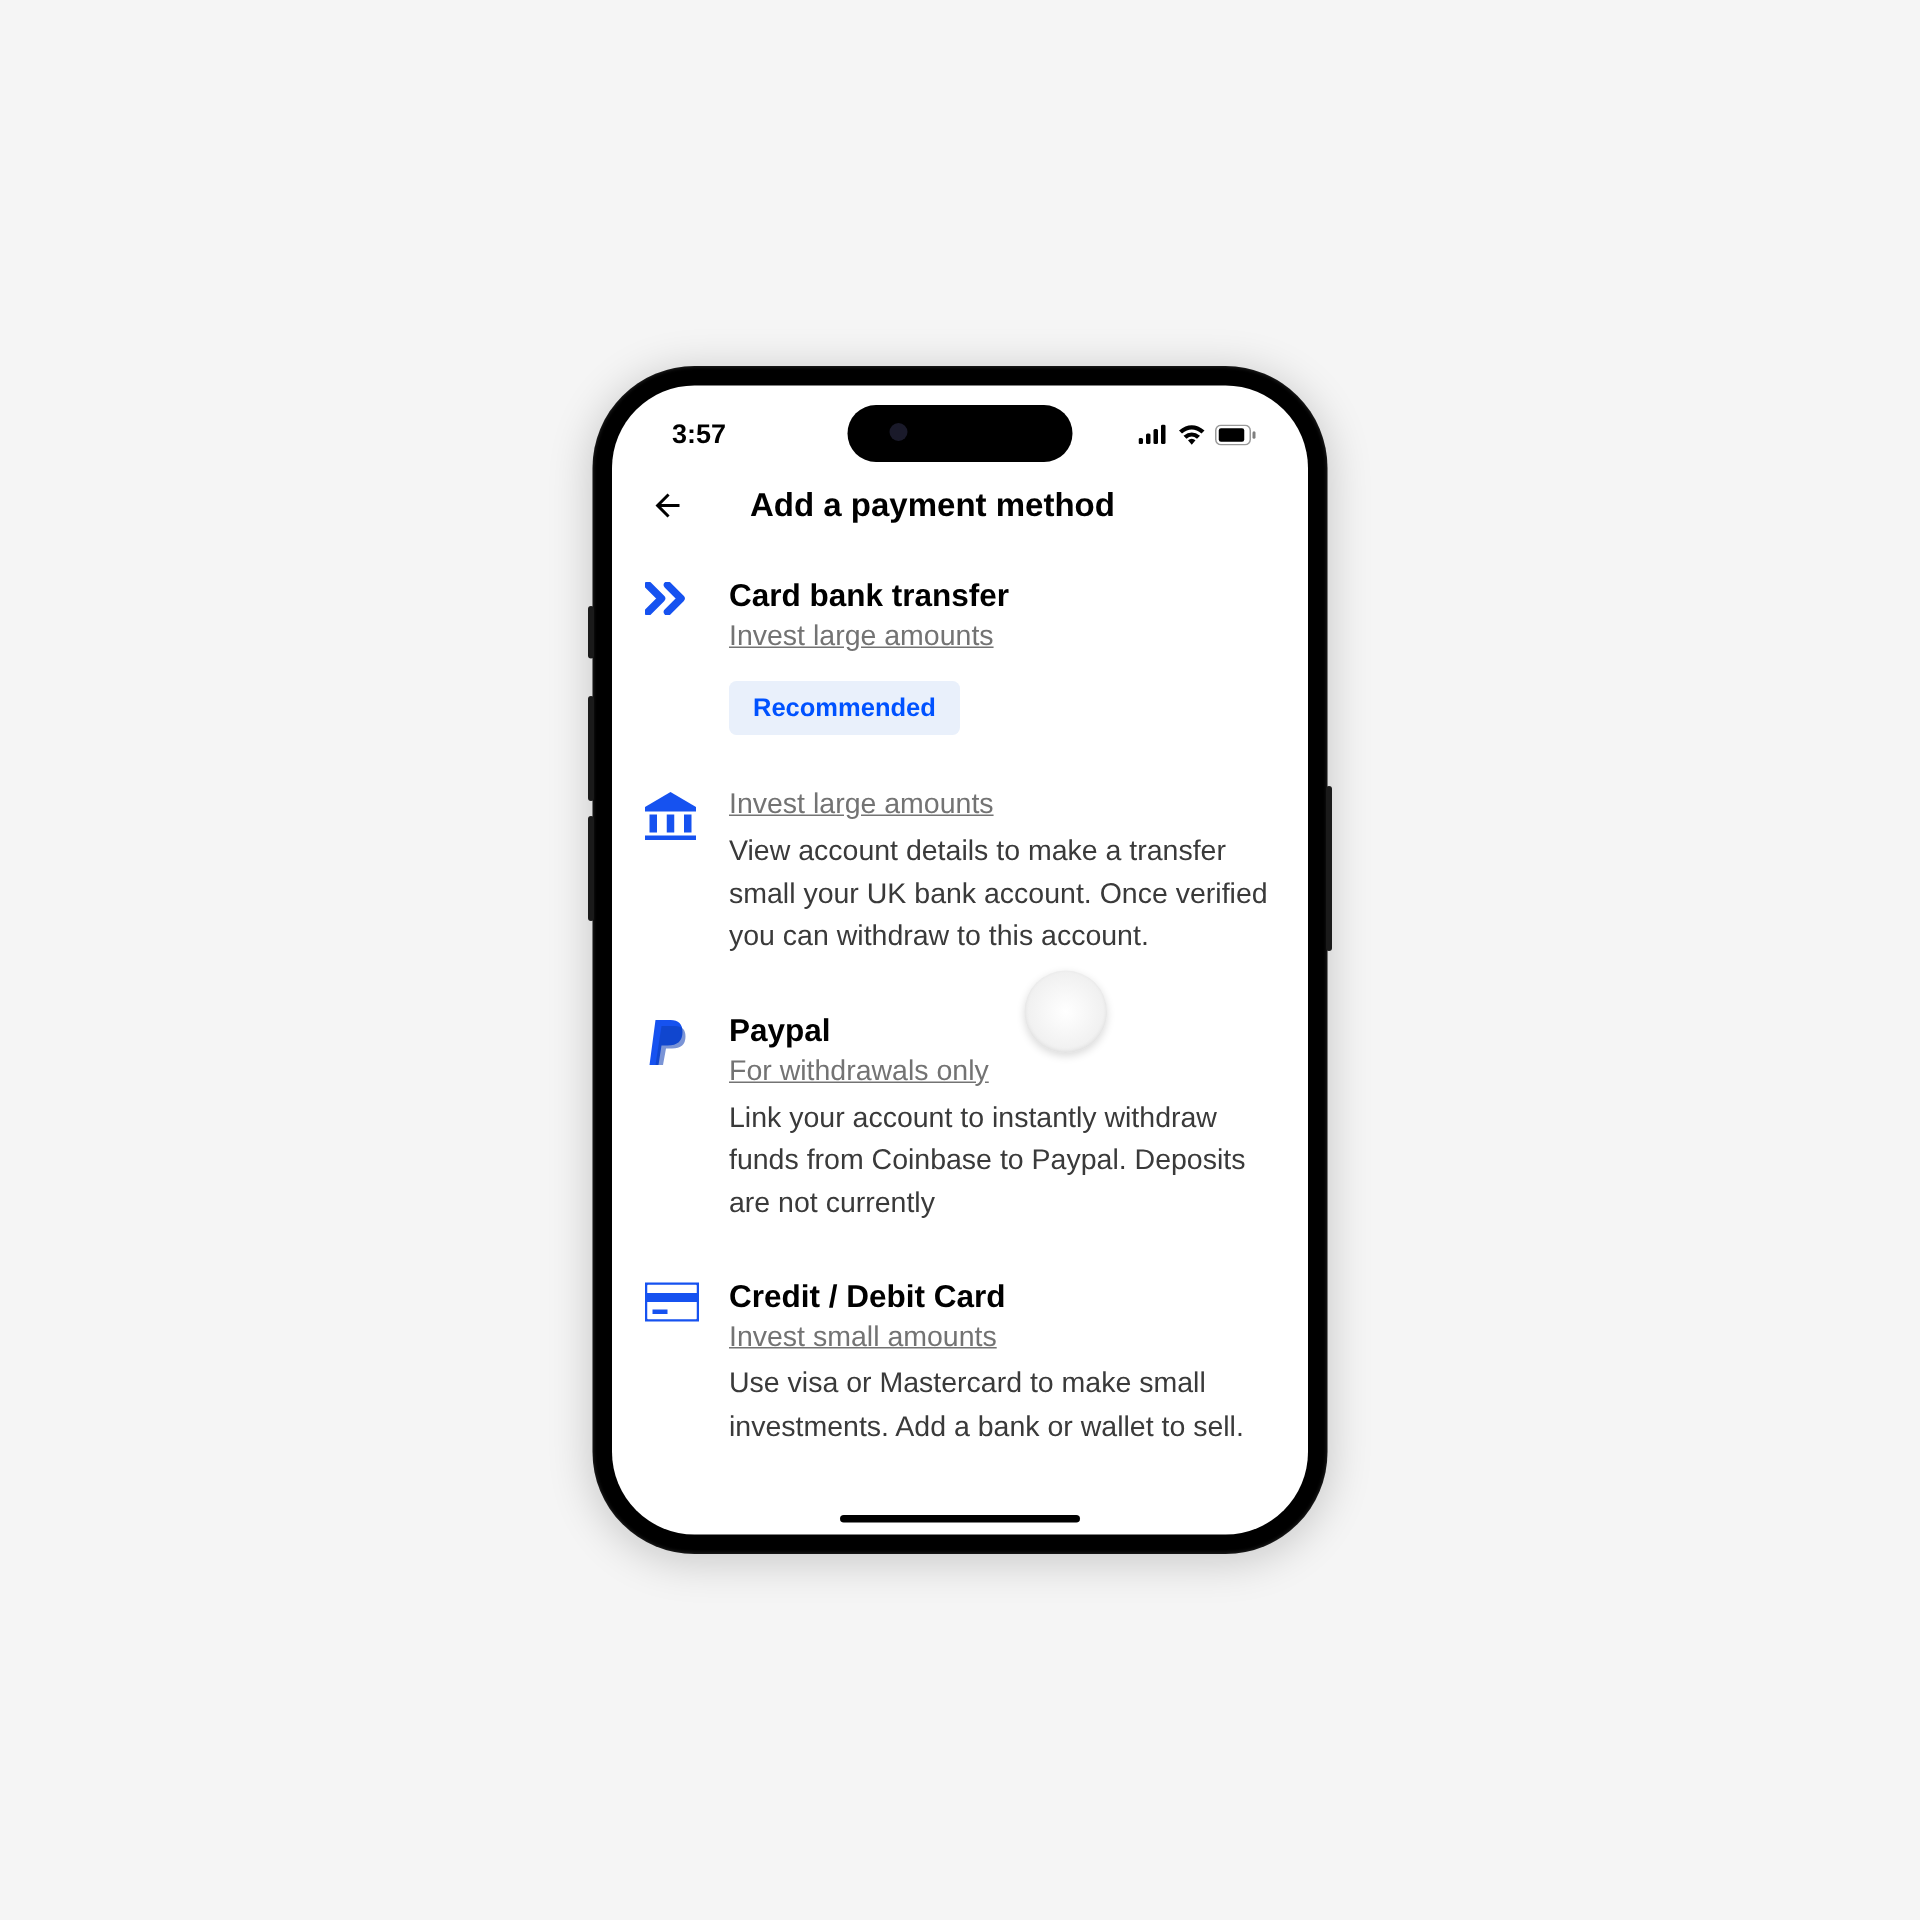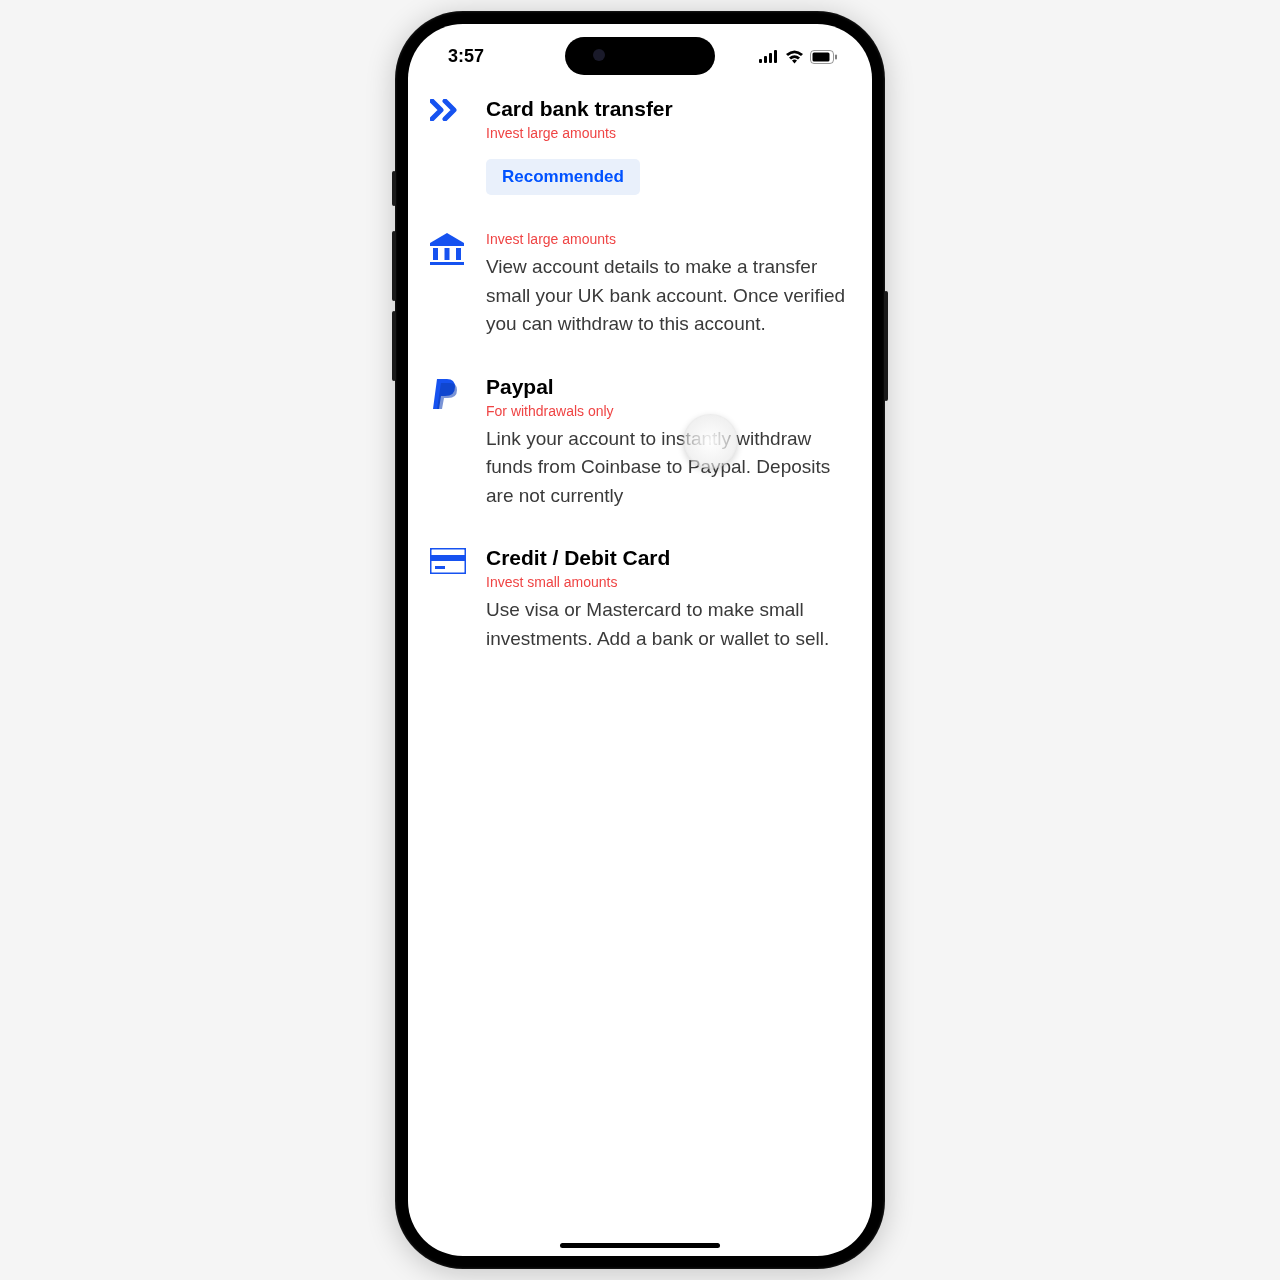--- a/index.html
+++ b/index.html
@@ -7,21 +7,21 @@
       background: #f5f5f5;
       display: flex;
       justify-content: center;
       align-items: center;
       min-height: 1280px;
       width: 1280px;
       font-family: -apple-system, BlinkMacSystemFont, "Segoe UI", Helvetica, Arial, sans-serif;
     }
     .phone-frame {
       width: 490px;
-      height: 1258px;
+      height: 792px;
       background: #000;
       border-radius: 68px;
       padding: 13px;
       box-shadow: 0 4px 30px rgba(0,0,0,0.2), inset 0 0 3px rgba(255,255,255,0.2);
       position: relative;
     }
     .phone-screen {
       width: 100%;
       height: 100%;
       background: #fff;
@@ -101,23 +101,24 @@
       padding-top: 2px;
     }
     .method-body { flex: 1; padding-left: 16px; }
     .method-title {
       font-size: 21px;
       font-weight: 600;
       color: #000;
       margin-bottom: 4px;
     }
     .method-subtitle {
-      font-size: 14px;
-      color: #ef4444;
+      font-size: 19px;
+      color: #737373;
       margin-bottom: 6px;
+      text-decoration: underline;
     }
     .method-desc {
       font-size: 19px;
       line-height: 1.5;
       color: #3a3a3a;
     }
     .badge {
       display: inline-block;
       margin-top: 12px;
       background: #e9f0fb;
@@ -189,20 +190,28 @@
         <span class="battery-icon">
           <svg width="28" height="14" viewBox="0 0 28 14">
               <rect x="0.5" y="0.5" width="23" height="13" rx="3.5" stroke="#000" stroke-opacity="0.4" fill="none"></rect>
               <rect x="2.5" y="2.5" width="17" height="9" rx="1.5" fill="#000"></rect>
               <rect x="25" y="4.5" width="2" height="5" rx="1" fill="#000" fill-opacity="0.5"></rect>
             </svg>
         </span>
       </div>
     </div>
 
+    <div class="nav-bar">
+      <div class="back-btn">
+        <svg width="24" height="24" viewBox="0 0 24 24">
+            <path d="M20 11H7.8l5.6-5.6L12 4l-8 8 8 8 1.4-1.4L7.8 13H20z" fill="#000"></path>
+          </svg>
+      </div>
+      <div class="nav-title">Add a payment method</div>
+    </div>
 
     <div class="content">
 
       <div class="method-item">
         <div class="method-icon">
           <svg width="34" height="22" viewBox="0 0 34 22">
               <path d="M2 2 L11 11 L2 20" stroke="#1652f0" stroke-width="5" fill="none" stroke-linecap="round" stroke-linejoin="round"></path>
               <path d="M15 2 L24 11 L15 20" stroke="#1652f0" stroke-width="5" fill="none" stroke-linecap="round" stroke-linejoin="round"></path>
             </svg>
         </div>

